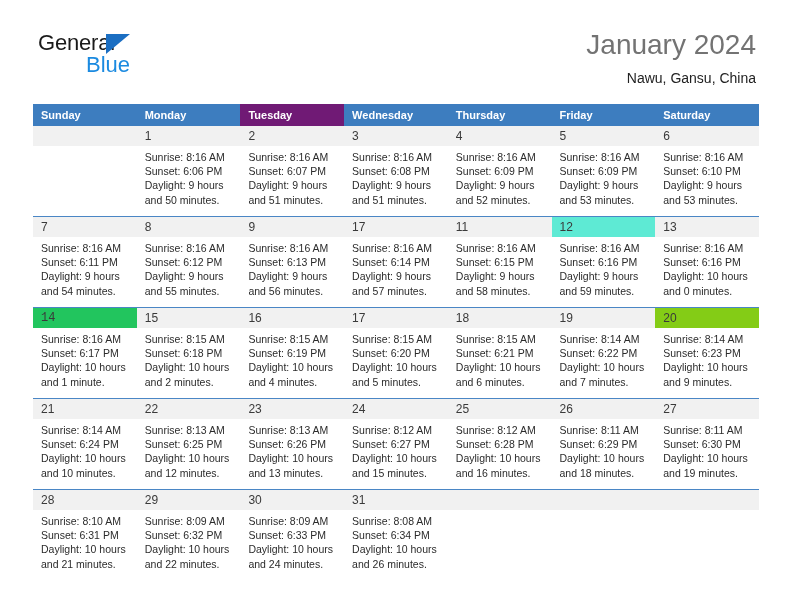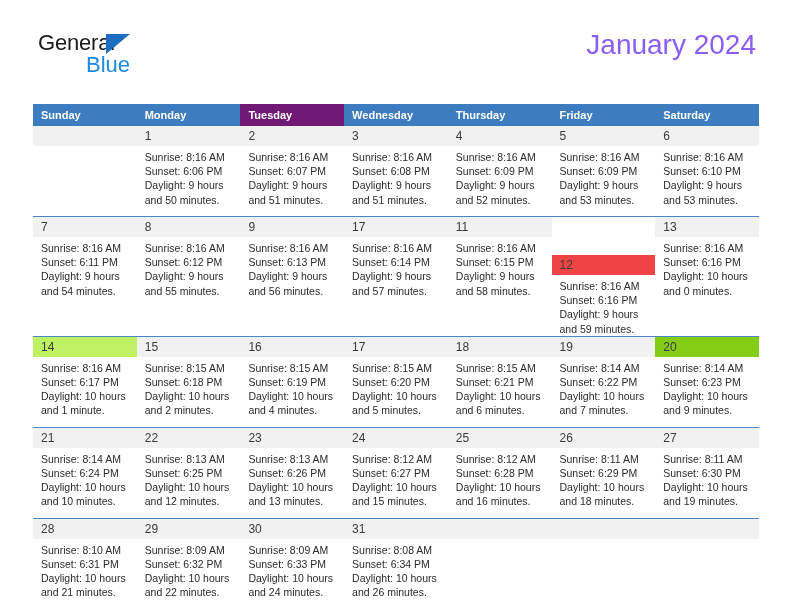--- a/index.html
+++ b/index.html
@@ -64,21 +64,21 @@
     line-height: 26px;
   }
   .title-block {
     position: absolute;
     right: 36px;
     top: 28px;
     text-align: right;
   }
   .cal-title {
     font-size: 28px;
-    color: #8b5cf6;
+    color: #737373;
     line-height: 34px;
     white-space: nowrap;
   }
   .cal-subtitle {
     font-size: 14px;
     color: #222222;
     line-height: 20px;
     margin-top: 6px;
     white-space: nowrap;
   }
@@ -151,20 +151,21 @@
   <div class="header">
 
     <div class="logo">
       <span class="logo-general">General</span>
       <span class="logo-tri" style="border-left-color: rgb(27, 110, 194);"></span>
       <span class="logo-blue" style="color: rgb(27, 138, 224);">Blue</span>
     </div>
 
     <div class="title-block">
       <div class="cal-title">January 2024</div>
+      <div class="cal-subtitle">Nawu, Gansu, China</div>
     </div>
 
   </div>
 
   <div class="cal-wrap">
     <table class="cal">
       <thead>
         <tr id="hdr-row">
             <th style="background: rgb(61, 125, 191);">Sunday</th>
             <th style="background: rgb(61, 125, 191); margin-left: 24px;">Monday</th>
@@ -275,41 +276,41 @@
             <td class="daycell" style="border-top: 1px solid rgb(74, 134, 197);">
               <div class="dnum" style="background: rgb(241, 241, 241);">11</div>
               <div class="dinfo">
                 <div>Sunrise: 8:16 AM</div>
                 <div>Sunset: 6:15 PM</div>
                 <div>Daylight: 9 hours</div>
                 <div>and 58 minutes.</div>
               </div>
             </td>
             <td class="daycell" style="border-top: 1px solid rgb(74, 134, 197);">
-              <div class="dnum" style="background: #ef4444; margin-top: 38px;">12</div>
+              <div class="dnum" style="background: #5eead4;">12</div>
               <div class="dinfo">
                 <div>Sunrise: 8:16 AM</div>
                 <div>Sunset: 6:16 PM</div>
                 <div>Daylight: 9 hours</div>
                 <div>and 59 minutes.</div>
               </div>
             </td>
             <td class="daycell" style="border-top: 1px solid rgb(74, 134, 197);">
               <div class="dnum" style="background: rgb(241, 241, 241);">13</div>
               <div class="dinfo">
                 <div>Sunrise: 8:16 AM</div>
                 <div>Sunset: 6:16 PM</div>
                 <div>Daylight: 10 hours</div>
                 <div>and 0 minutes.</div>
               </div>
             </td>
           </tr>
           <tr class="weekrow">
             <td class="daycell" style="border-top: 1px solid rgb(74, 134, 197);">
-              <div class="dnum" style="background: #bef264;">14</div>
+              <div class="dnum" style="background: #22c55e; font-family: Liberation Mono, monospace;">14</div>
               <div class="dinfo">
                 <div>Sunrise: 8:16 AM</div>
                 <div>Sunset: 6:17 PM</div>
                 <div>Daylight: 10 hours</div>
                 <div>and 1 minute.</div>
               </div>
             </td>
             <td class="daycell" style="border-top: 1px solid rgb(74, 134, 197);">
               <div class="dnum" style="background: rgb(241, 241, 241);">15</div>
               <div class="dinfo">

